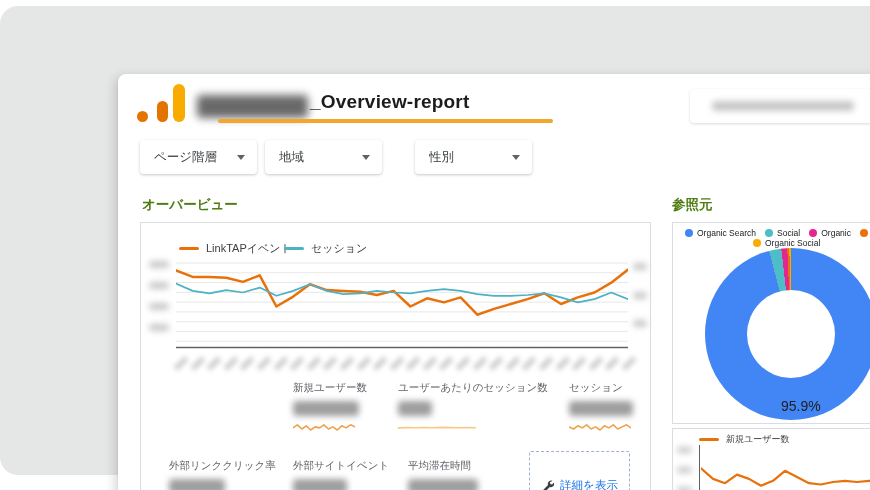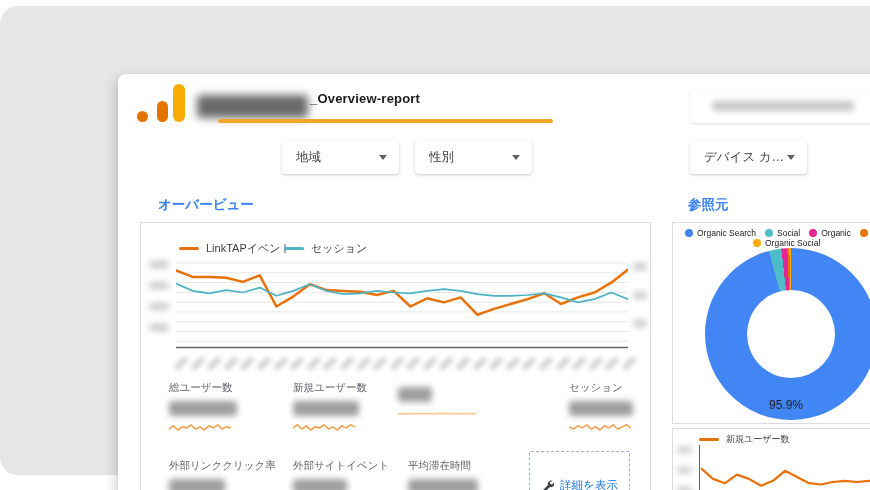--- a/index.html
+++ b/index.html
@@ -10,34 +10,34 @@
   .panel{position:absolute;left:118px;top:74px;width:780px;height:440px;background:#ffffff;
          border-radius:8px 0 0 0;box-shadow:-3px 3px 12px rgba(0,0,0,.16),0 1px 3px rgba(0,0,0,.08);}
   .blob{background:#8d8d8d;filter:blur(3px);border-radius:4px;opacity:.85;}
   .blob.dark{background:#4f4f4f;filter:blur(4px);}
   .blob.light{background:#b9b9b9;opacity:.8;}
   .chip{position:absolute;top:66px;width:117px;height:34px;background:#fff;border-radius:4px;
         box-shadow:0 1px 3px rgba(0,0,0,.22);display:flex;align-items:center;justify-content:space-between;
         padding:0 12px 0 14px;box-sizing:border-box;cursor:pointer;}
   .chip-label{font-size:12.5px;color:#3c4043;white-space:nowrap;overflow:hidden;}
   .caret{width:0;height:0;border-left:4px solid transparent;border-right:4px solid transparent;border-top:5px solid #5f6368;}
-  .section-heading{position:absolute;font-size:13.5px;font-weight:600;color:#3b82f6;margin-left:16px;}
+  .section-heading{position:absolute;font-size:13.5px;font-weight:600;color:#4d7c0f;}
   .card{position:absolute;background:#fff;border:1px solid #dadce0;box-sizing:border-box;}
   .legend-item{display:flex;align-items:center;gap:7px;}
   .legend-dash{width:20px;height:3px;border-radius:2px;}
   .legend-text{font-size:11px;color:#3c4043;}
   .metric-label{font-size:10.5px;color:#5f6368;white-space:nowrap;}
   .donut-legend-item{display:flex;align-items:center;gap:4px;}
   .donut-dot{width:8px;height:8px;border-radius:50%;}
   .donut-legend-text{font-size:8.5px;color:#202124;white-space:nowrap;}
   .details-box{position:absolute;border:1.5px dashed #9fb1ce;border-radius:2px;display:flex;
                align-items:flex-start;justify-content:center;cursor:pointer;}
   .details-inner{display:flex;align-items:center;gap:6px;margin-top:26px;}
   .details-text{font-size:11.5px;color:#1a73e8;font-weight:500;}
-  .title-text{font-size:13px;font-weight:700;color:#1c1c1c;letter-spacing:.2px;}
+  .title-text{font-size:19px;font-weight:700;color:#1c1c1c;letter-spacing:.2px;}
   .tick-blob{position:absolute;width:16px;height:5px;background:#bbbbbb;filter:blur(2.5px);
              transform:rotate(-45deg);opacity:.8;border-radius:2px;}
   svg{display:block;}
 </style>
 </head>
 <body>
 
 <div class="gray-stage"></div>
 
 <div class="panel">
@@ -48,30 +48,30 @@
     <div class="abs" style="left:39px;top:2px;width:12px;height:38px;border-radius:6px;background:#f9ab00;"></div>
   </div>
   <div class="abs blob dark" style="left:79px;top:21px;width:111px;height:23px;"></div>
   <span class="abs title-text" style="left:192px;top:17px;">_Overview-report</span>
   <div class="abs" style="left:100px;top:45px;width:335px;height:3.5px;border-radius:2px;background:#f4a62a;"></div>
 
   <div class="abs" style="left:572px;top:15px;width:200px;height:34px;background:#fff;border-radius:4px;box-shadow:0 1px 3px rgba(0,0,0,.14);">
     <div class="abs blob light" style="left:22px;top:12px;width:142px;height:10px;"></div>
   </div>
 
-  <div class="chip" style="left:164px;gap:44px;">
+  <div class="chip" style="left:22px;">
+    <span class="chip-label">ページ階層</span>
+    <span class="caret"></span>
+  </div>
+  <div class="chip" style="left:147px;gap:44px;">
     <span class="chip-label">地域</span>
     <span class="caret"></span>
   </div>
   <div class="chip" style="left:297px;">
     <span class="chip-label">性別</span>
-    <span class="caret"></span>
-  </div>
-  <div class="chip" style="left:572px;">
-    <span class="chip-label">デバイス カ…</span>
     <span class="caret"></span>
   </div>
 
   <div class="section-heading" style="left:24px;top:122px;">オーバービュー</div>
   <div class="section-heading" style="left:554px;top:122px;">参照元</div>
 
   <div class="card" style="left:22px;top:148px;width:511px;height:366px;">
 
     <div class="abs legend-item" style="left:38px;top:18px;">
       <span class="legend-dash" style="background: rgb(232, 113, 10);"></span>
@@ -129,35 +129,29 @@
         <div class="tick-blob" style="left: 333.852px; top: 8px;"></div>
         <div class="tick-blob" style="left: 350.444px; top: 8px;"></div>
         <div class="tick-blob" style="left: 367.037px; top: 8px;"></div>
         <div class="tick-blob" style="left: 383.63px; top: 8px;"></div>
         <div class="tick-blob" style="left: 400.222px; top: 8px;"></div>
         <div class="tick-blob" style="left: 416.815px; top: 8px;"></div>
         <div class="tick-blob" style="left: 433.407px; top: 8px;"></div>
         <div class="tick-blob" style="left: 450px; top: 8px;"></div>
       </div>
 
-    <div class="abs" style="left:28px;top:158px;width:115px;">
-      <div class="metric-label">総ユーザー数</div>
-      <div class="blob" style="margin-top:6px;width:68px;height:15px;"></div>
-      <svg class="spark" width="62" height="13" style="margin-top:5px;">
-          <polyline points="0.0,8.0 4.4,4.8 8.9,9.0 13.3,5.9 17.7,6.9 22.1,3.8 26.6,8.0 31.0,5.9 35.4,9.0 39.9,4.8 44.3,6.9 48.7,3.8 53.1,8.0 57.6,5.9 62.0,6.9" fill="none" stroke="#efa14d" stroke-width="1.6" stroke-linejoin="round" stroke-linecap="round"></polyline>
-        </svg>
-    </div>
     <div class="abs" style="left:152px;top:158px;width:105px;">
       <div class="metric-label">新規ユーザー数</div>
       <div class="blob" style="margin-top:6px;width:66px;height:15px;"></div>
       <svg class="spark" width="62" height="13" style="margin-top:5px;">
           <polyline points="0.0,6.9 4.4,3.8 8.9,8.0 13.3,4.8 17.7,9.0 22.1,5.9 26.6,6.9 31.0,3.8 35.4,8.0 39.9,5.9 44.3,9.0 48.7,4.8 53.1,6.9 57.6,3.8 62.0,5.9" fill="none" stroke="#efa14d" stroke-width="1.6" stroke-linejoin="round" stroke-linecap="round"></polyline>
         </svg>
     </div>
     <div class="abs" style="left:257px;top:158px;width:168px;">
+      <div class="metric-label">ユーザーあたりのセッション数</div>
       <div class="blob" style="margin-top:6px;width:34px;height:15px;"></div>
       <svg class="spark" width="78" height="13" style="margin-top:5px;">
           <polyline points="0.0,6.9 8.7,6.6 17.3,6.8 26.0,6.5 34.7,6.7 43.3,6.4 52.0,6.6 60.7,6.8 69.3,6.5 78.0,6.7" fill="none" stroke="#f5c98a" stroke-width="1.6" stroke-linejoin="round" stroke-linecap="round"></polyline>
         </svg>
     </div>
     <div class="abs" style="left:428px;top:158px;width:80px;">
       <div class="metric-label">セッション</div>
       <div class="blob" style="margin-top:6px;width:64px;height:15px;"></div>
       <svg class="spark" width="62" height="13" style="margin-top:5px;">
           <polyline points="0.0,5.9 4.4,8.0 8.9,4.8 13.3,6.9 17.7,3.8 22.1,8.0 26.6,5.9 31.0,9.0 35.4,4.8 39.9,6.9 44.3,3.8 48.7,8.0 53.1,5.9 57.6,3.8 62.0,6.9" fill="none" stroke="#efa14d" stroke-width="1.6" stroke-linejoin="round" stroke-linecap="round"></polyline>
@@ -208,21 +202,21 @@
     </div>
     <div class="abs" style="left:80px;top:15px;">
       <div class="donut-legend-item">
         <span class="donut-dot" style="background: rgb(249, 171, 0);"></span>
         <span class="donut-legend-text">Organic Social</span>
       </div>
     </div>
     <div id="donut" class="abs" style="left: 32px; top: 25px; width: 172px; height: 172px; border-radius: 50%; background: conic-gradient(rgb(66, 133, 244) 0deg, rgb(66, 133, 244) 345.2deg, rgb(78, 189, 199) 345.2deg, rgb(78, 189, 199) 353.5deg, rgb(229, 37, 146) 353.5deg, rgb(229, 37, 146) 357.5deg, rgb(232, 113, 10) 357.5deg, rgb(232, 113, 10) 358.9deg, rgb(249, 171, 0) 358.9deg, rgb(249, 171, 0) 360deg);">
       <div class="abs" style="left:42px;top:42px;width:88px;height:88px;border-radius:50%;background:#fff;"></div>
     </div>
-    <div class="abs" style="left:96px;top:175px;font-size:12px;color:#202124;">95.9%</div>
+    <div class="abs" style="left:108px;top:175px;font-size:14px;color:#202124;">95.9%</div>
   </div>
 
   <div class="card" style="left:554px;top:354px;width:330px;height:160px;overflow:hidden;">
     <div class="abs legend-item" style="left:26px;top:4px;">
       <span class="legend-dash" style="background: rgb(232, 113, 10);"></span>
       <span class="legend-text" style="font-size:9px;">新規ユーザー数</span>
     </div>
     <div class="abs blob light" style="left:4px;top:18px;width:15px;height:6px;"></div>
     <div class="abs blob light" style="left:4px;top:38px;width:15px;height:6px;"></div>
     <div class="abs blob light" style="left:4px;top:58px;width:15px;height:6px;"></div>

